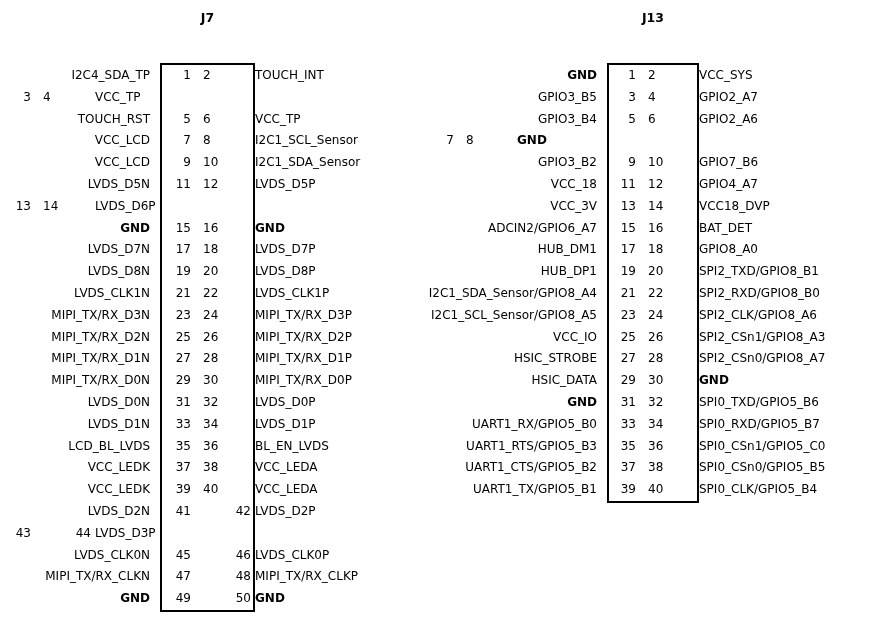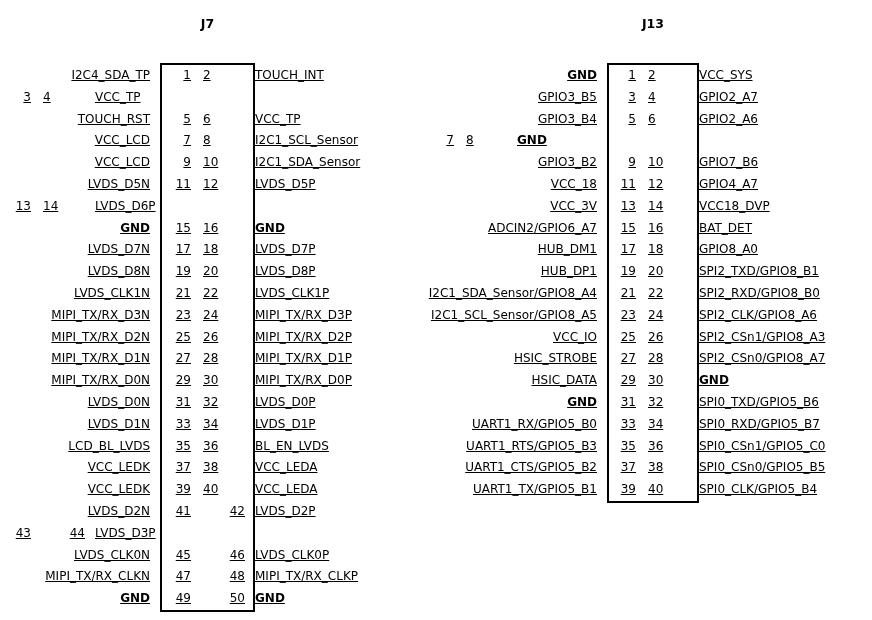--- a/index.html
+++ b/index.html
@@ -12,53 +12,52 @@
     font-family: "DejaVu Sans", "Liberation Sans", sans-serif;
     font-size: 12px;
     color: #000000;
   }
   .connector { position: absolute; top: 0; }
   #conn-j7  { left: 0px;   --boxl: 160px; --boxw: 95px; --oddw: 38px; }
   #conn-j13 { left: 425px; --boxl: 182px; --boxw: 92px; --oddw: 36px; }
 
   .conn-title {
     position: absolute;
-    top: 16px;
+    top: 10px;
     left: var(--boxl);
     width: var(--boxw);
     text-align: center;
     font-weight: bold;
     font-size: 12.5px;
   }
   .rows { position: absolute; top: 65px; left: 0; }
   .row {
     display: flex;
     height: 21.8px;
     line-height: 21.8px;
     align-items: center;
     white-space: nowrap;
-    text-decoration: underline;
   }
   .cell { height: 21.8px; line-height: 21.8px; }
   .left-label {
     width: calc(var(--boxl) - 10px);
     margin-right: 10px;
     text-align: right;
   }
   .pin-odd {
     width: var(--oddw);
     text-align: right;
     padding-right: 7px;
   }
   .pin-even {
     width: calc(var(--boxw) - var(--oddw));
     text-align: left;
     padding-left: 5px;
   }
-  .pin-even.flush { text-align: right; padding-right: 10px; padding-left: 0; }
+  .pin-even.flush { text-align: right; padding-right: 4px; padding-left: 0; }
   .right-label { padding-left: 0; text-align: left; }
   .bold { font-weight: bold; }
 
   .pinbox-border {
     position: absolute;
     top: 63px;
     left: var(--boxl);
     width: var(--boxw);
     border: 2px solid #000000;
     pointer-events: none;

